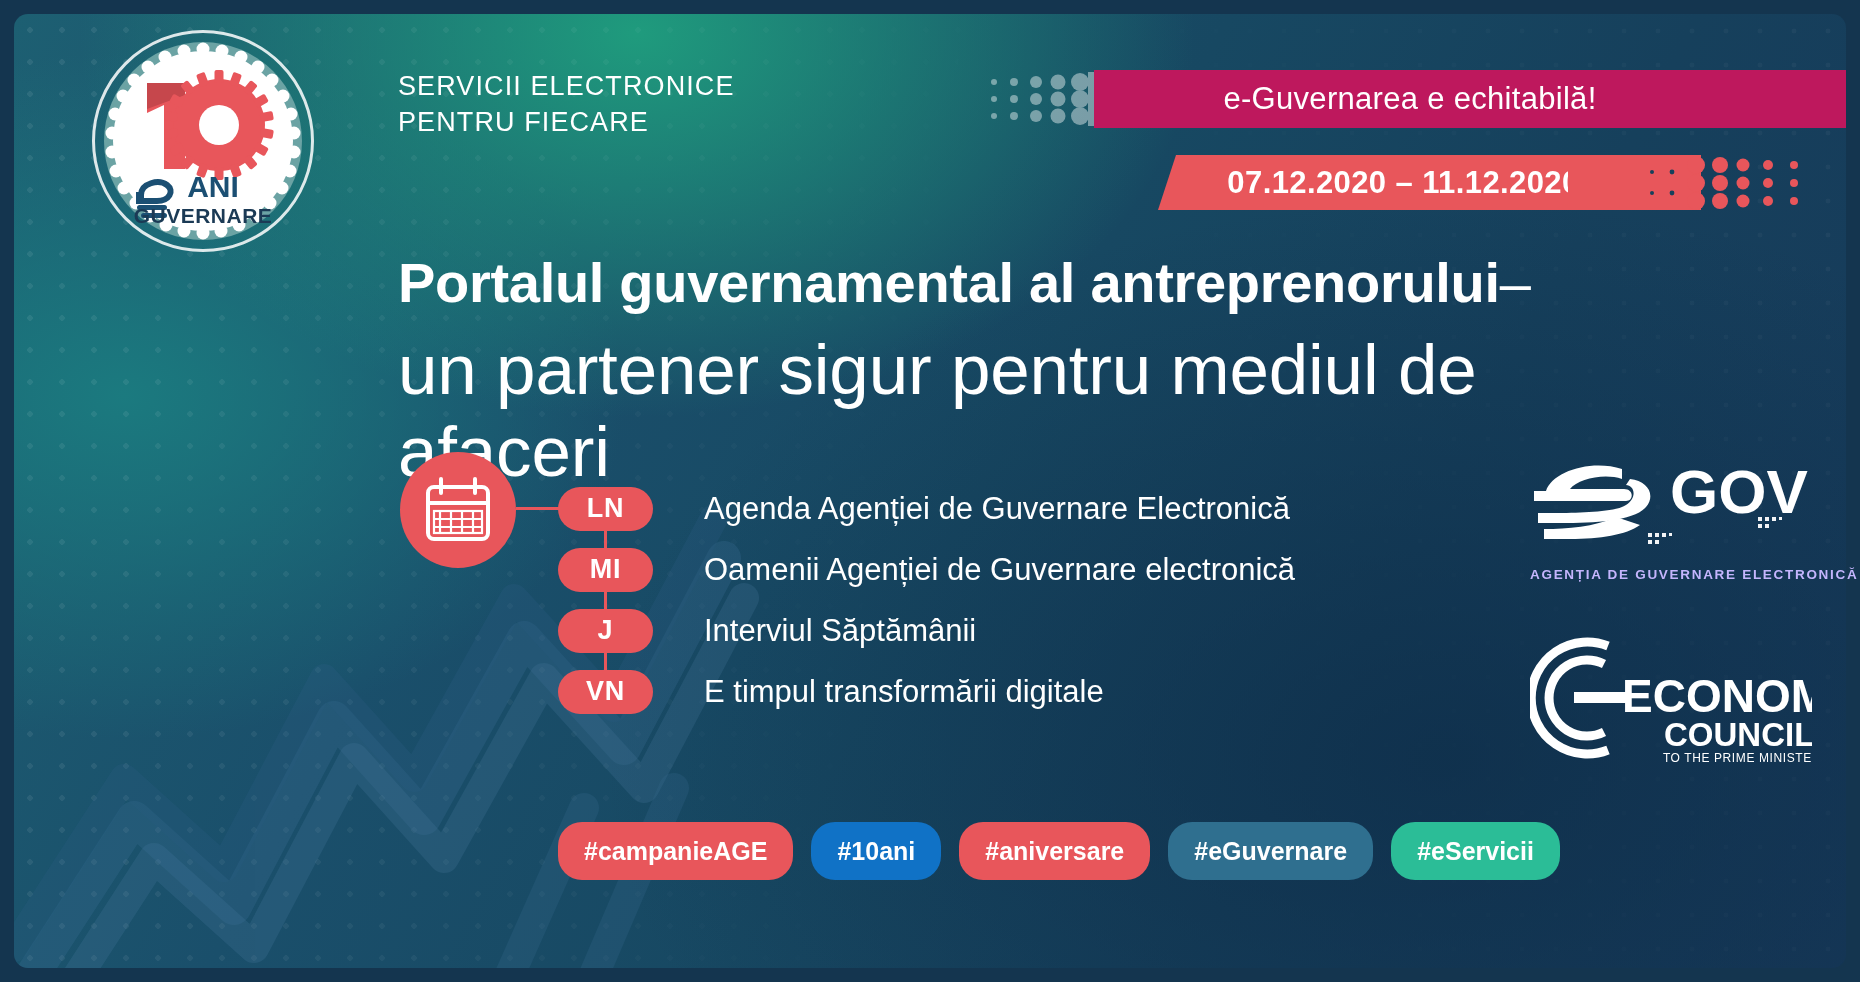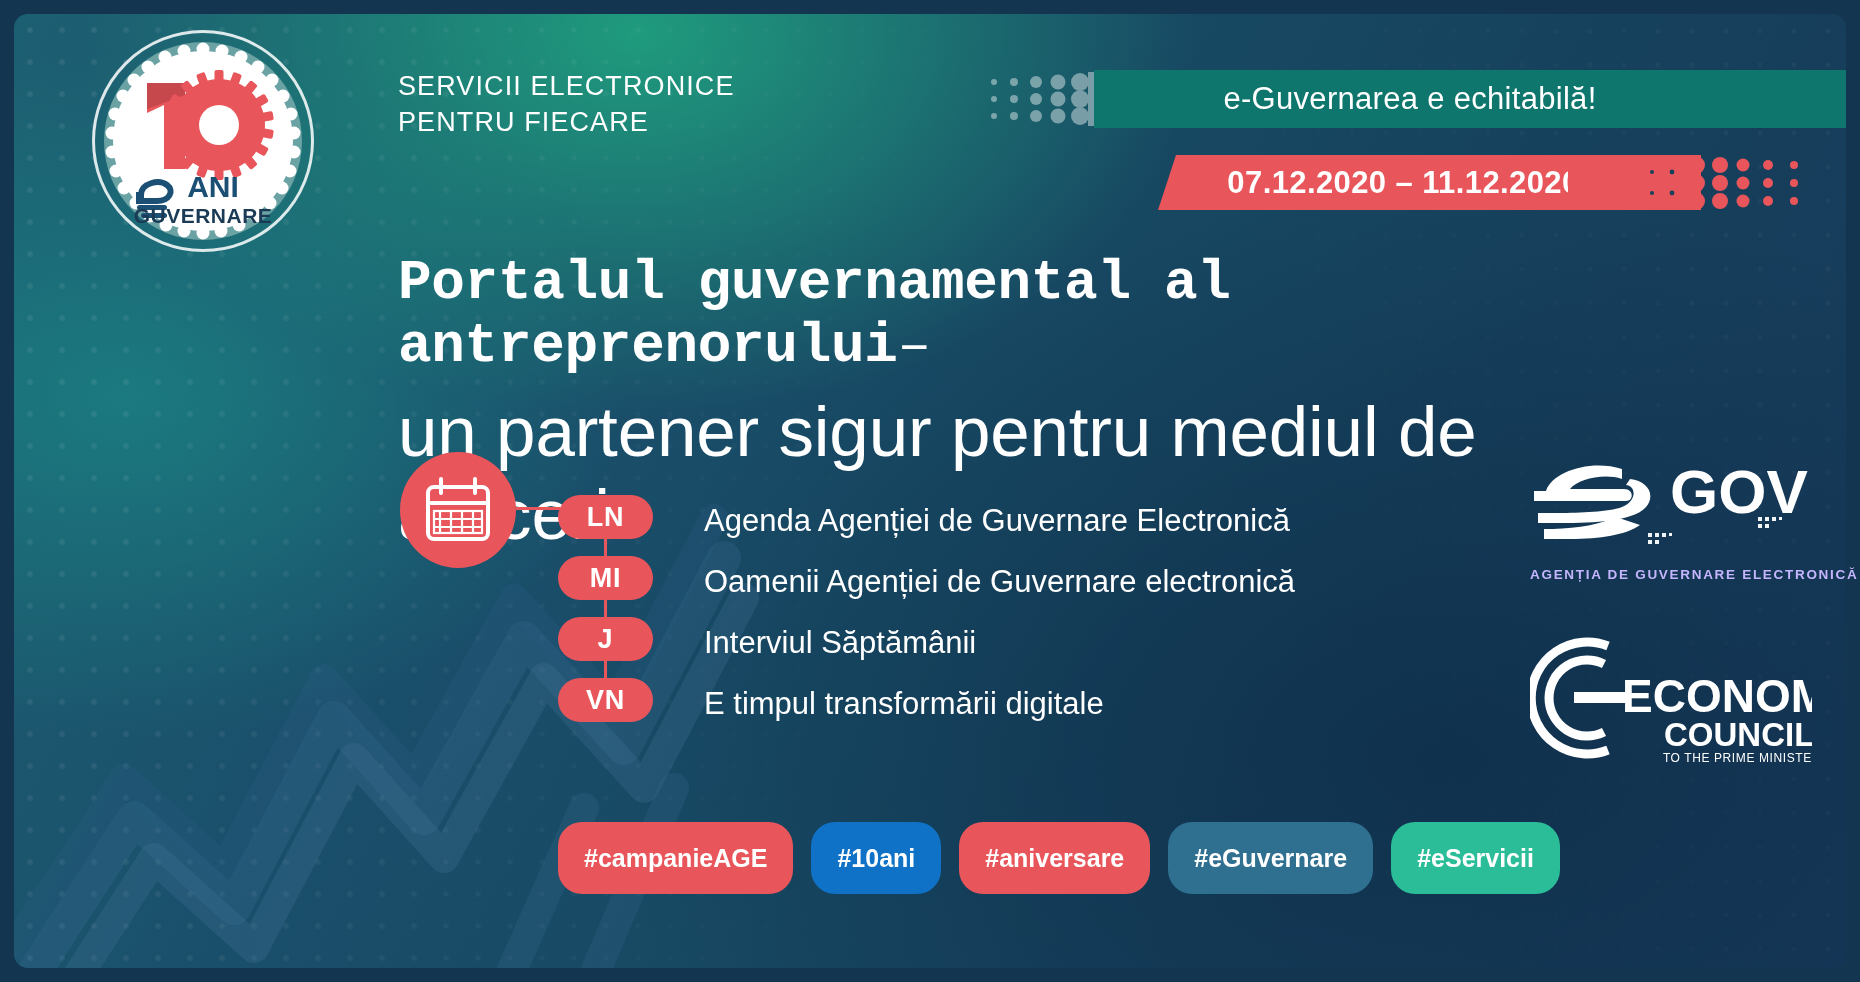--- a/index.html
+++ b/index.html
@@ -64,21 +64,21 @@
     position:absolute;left:398px;top:68px;
     color:#ffffff;font-size:27px;line-height:1.34;
     letter-spacing:1.1px;font-weight:400;white-space:pre-line;
   }
 
   
   .slogan-dots{position:absolute;left:988px;top:70px;width:130px;height:58px;}
   .slogan{
     position:absolute;left:1094px;top:70px;
     height:58px;right:14px;
-    background:#0f766e;
+    background:#be185d;
     display:flex;align-items:center;justify-content:center;
     color:#fff;font-size:31px;letter-spacing:.3px;
     padding-right:120px;
     box-sizing:border-box;
   }
 
   
   .datebar-wrap{position:absolute;left:1130px;top:155px;right:14px;height:55px;}
   .datebar{
     position:absolute;left:28px;top:0;right:265px;height:55px;
@@ -93,38 +93,38 @@
     color:#fff;font-size:31px;font-weight:bold;letter-spacing:.4px;white-space:nowrap;
     position:relative;left:34px;
   }
   .date-dots{position:absolute;right:18px;top:0;width:260px;height:55px;}
 
   
   .headline{
     position:absolute;left:398px;top:252px;width:1290px;
     color:#ffffff;
   }
-  .headline .l1{font-size:56px;font-weight:bold;line-height:1.12;letter-spacing:-.3px;font-family:Liberation Mono, monospace;}
+  .headline .l1{font-size:56px;font-weight:bold;line-height:1.12;letter-spacing:-.3px;}
   .headline .l1 .dash{font-weight:300;}
   .headline .l2{font-size:71px;font-weight:400;line-height:1.16;margin-top:14px;letter-spacing:-.2px;}
 
   
   .cal-circle{
     position:absolute;left:400px;top:452px;width:116px;height:116px;
     border-radius:50%;background:#e8565b;
     display:flex;align-items:center;justify-content:center;
   }
   .cal-connector{
     position:absolute;left:516px;top:507px;width:44px;height:3px;background:#e8565b;
   }
   .schedule{
     position:absolute;left:558px;top:478px;width:1000px;
   }
   .srow{
-    position:relative;display:flex;align-items:flex-end;height:61px;
+    position:relative;display:flex;align-items:center;height:61px;
   }
   .spine{
     position:absolute;left:46px;top:30px;width:3px;height:61px;background:#e8565b;z-index:0;
   }
   .badge{
     position:relative;z-index:1;
     width:95px;height:44px;border-radius:22px;background:#e8565b;
     display:flex;align-items:center;justify-content:center;
     color:#fff;font-weight:bold;font-size:27px;letter-spacing:.8px;flex:none;
   }
@@ -133,21 +133,21 @@
   }
 
   
   .tags{
     position:absolute;left:558px;top:822px;display:flex;gap:18px;align-items:center;
   }
   .tag{
     height:48px;border-radius:24px;
     display:flex;align-items:center;justify-content:center;
     color:#ffffff;font-size:25px;font-weight:bold;
-    padding:12px 26px;white-space:nowrap;
+    padding:5px 26px;white-space:nowrap;
   }
 
   
   .logo-gov{position:absolute;left:1530px;top:455px;width:282px;}
   .gov-caption{
     text-align:center;color:#c4b5fd;font-size:13.5px;font-weight:bold;
     letter-spacing:1.7px;margin-top:4px;white-space:nowrap;
   }
   .logo-ec{position:absolute;left:1530px;top:628px;width:282px;}
 </style>

